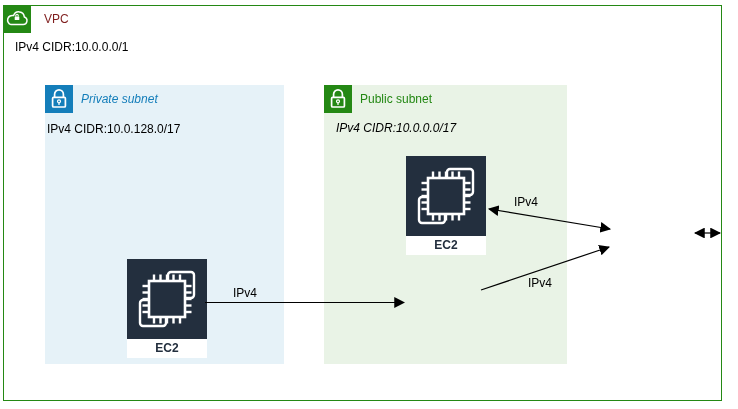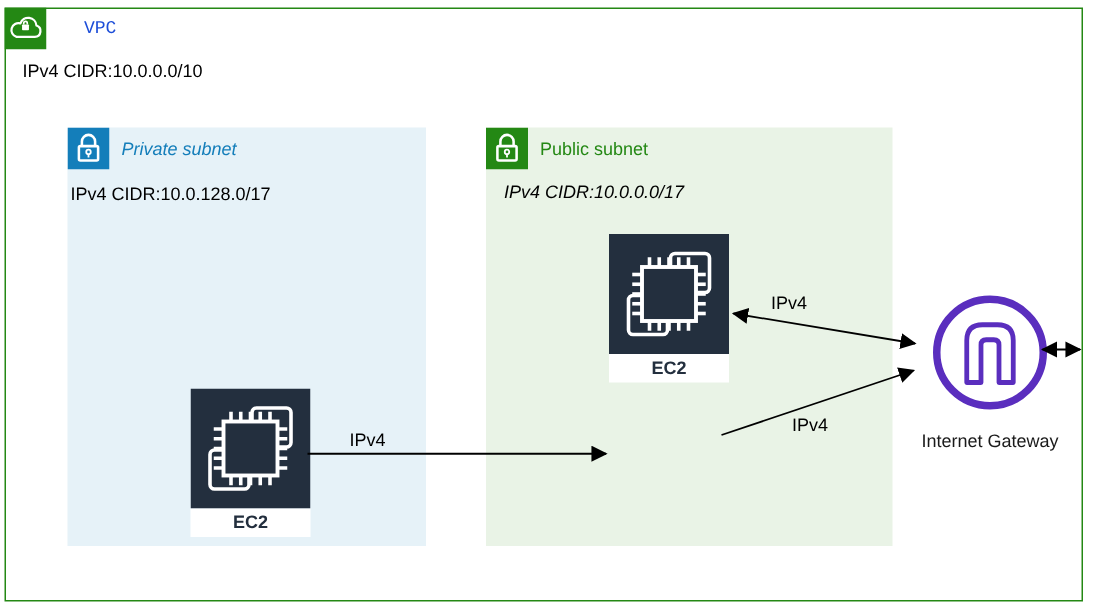--- a/index.html
+++ b/index.html
@@ -6,27 +6,27 @@
   .canvas{
     position:relative;width:738px;height:409px;background:#ffffff;overflow:hidden;
     font-family:"Liberation Sans", sans-serif;color:#000;
   }
   .t{position:absolute;font-size:12px;line-height:14px;white-space:nowrap;}
 
   
   .vpc-box{position:absolute;left:3px;top:5px;width:719px;height:396px;
     border:1px solid var(--vpc-green,#248814);background:#fff;box-sizing:border-box;}
   .vpc-icon{position:absolute;left:-1px;top:-1px;width:28px;height:28px;}
-  .vpc-label{left:52px;top:6px;color:#1d4ed8;font-family:Liberation Mono, monospace;}
+  .vpc-label{left:40px;top:6px;color:#7f1d1d;}
   .vpc-cidr{left:11px;top:34px;}
 
   
   .subnet{position:absolute;width:239px;height:279px;top:79px;}
   .subnet.private{left:41px;background:var(--subnet-blue-bg,#E6F2F8);}
-  .subnet.public{left:320px;width:271px;background:var(--subnet-green-bg,#E9F3E6);}
+  .subnet.public{left:320px;width:243px;background:var(--subnet-green-bg,#E9F3E6);}
   .subnet-icon{position:absolute;left:0;top:0;width:28px;height:28px;}
   .subnet-label{left:36px;top:7px;}
   .subnet.private .subnet-label{color:var(--subnet-blue,#147EBA);font-style:italic;}
   .subnet.public .subnet-label{color:var(--vpc-green,#248814);}
   .subnet-cidr{left:2px;top:37px;color:#000;}
   .subnet.public .subnet-cidr{left:12px;top:36px;font-style:italic;}
 
   
   .ec2-node{position:absolute;width:80px;}
   .ec2-node .sq{display:block;width:80px;height:80px;}
@@ -49,21 +49,21 @@
 
     <div class="vpc-icon">
       <svg width="28" height="28" viewBox="0 0 28 28">
         <rect width="28" height="28" fill="#248814"></rect>
         <path d="M8,19.6 h12.2 a3.9,3.9 0 0 0 1.1,-7.6 a5.5,5.5 0 0 0 -10.7,-1.4 a3.9,3.9 0 0 0 -2.6,9 z" fill="none" stroke="#fff" stroke-width="1.5" stroke-linejoin="round"></path>
         <rect x="11.7" y="11.4" width="4.6" height="3.7" rx="0.5" fill="#fff"></rect>
         <path d="M12.8,11.4 v-0.9 a1.2,1.2 0 0 1 2.4,0 v0.9" fill="none" stroke="#fff" stroke-width="1.1"></path>
       </svg>
     </div>
     <span class="t vpc-label">VPC</span>
-    <span class="t vpc-cidr">IPv4 CIDR:10.0.0.0/10</span>
+    <span class="t vpc-cidr">IPv4 CIDR:10.0.0.0/1</span>
 
     <div class="subnet private">
       <div class="subnet-icon">
         <svg width="28" height="28" viewBox="0 0 28 28">
           <rect width="28" height="28" fill="#147EBA"></rect>
           <path d="M9.6,12.4 v-3.1 a4.4,4.4 0 0 1 8.8,0 v3.1" fill="none" stroke="#fff" stroke-width="1.7"></path>
           <rect x="7.6" y="12.4" width="12.8" height="9.6" rx="1" fill="none" stroke="#fff" stroke-width="1.7"></rect>
           <circle cx="14" cy="16.3" r="1.5" fill="none" stroke="#fff" stroke-width="1.2"></circle>
           <line x1="14" y1="17.9" x2="14" y2="20" stroke="#fff" stroke-width="1.2"></line>
         </svg>
@@ -148,29 +148,20 @@
                 <line x1="58" y1="53" x2="64.5" y2="53"></line>
             </g>
             <rect x="22" y="22" width="36" height="36" fill="#232F3E" stroke="#fff" stroke-width="2.6"></rect>
           </svg>
         </span>
         <div class="band">EC2</div>
       </div>
 
     </div>
 
-    <div class="gw-node" style="left:601px;top:190px;width:110px;">
-      <span>
-        <svg width="78" height="78" viewBox="0 0 78 78">
-          <circle cx="39" cy="39" r="35.5" fill="#fff" stroke="#5A2EBE" stroke-width="5"></circle>
-          <path d="M23.5,59 V31 Q23.5,20.5 34,20.5 H44 Q54.5,20.5 54.5,31 V59 H45 V34 Q45,30.5 41.5,30.5 H36.5 Q33,30.5 33,34 V59 Z" fill="none" stroke="#5A2EBE" stroke-width="3.2" stroke-linejoin="round"></path>
-        </svg>
-      </span>
-      <span class="gw-label">Internet Gateway</span>
-    </div>
 
   </div>
 
   <svg class="overlay" width="738" height="409">
     <defs>
       <marker id="ah" viewBox="0 0 10 10" refX="9" refY="5" markerWidth="9" markerHeight="9" orient="auto-start-reverse">
         <path d="M0,0 L10,5 L0,10 Z" fill="#000"></path>
       </marker>
     </defs>
     <line x1="205" y1="302.5" x2="404" y2="302.5" stroke="#000" stroke-width="1.2" marker-end="url(#ah)"></line>

